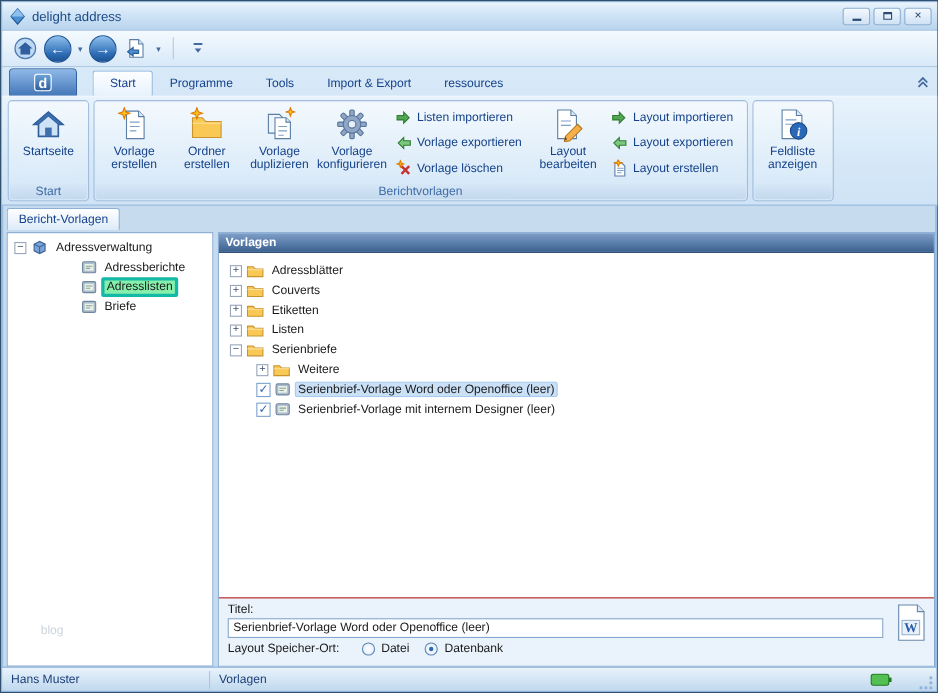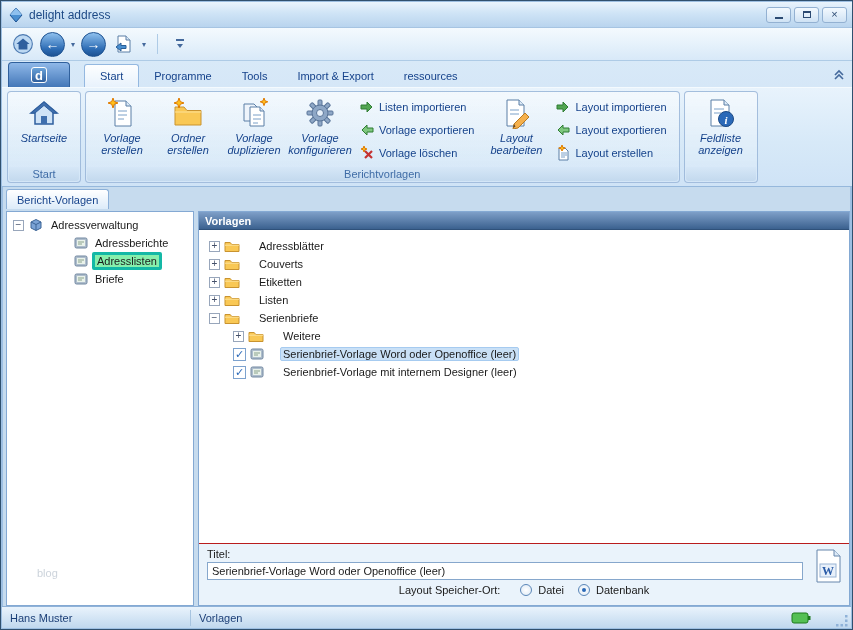--- a/index.html
+++ b/index.html
@@ -76,21 +76,21 @@
     position: absolute; left: 1px; right: 1px; bottom: 1px; height: 14px;
     text-align: center; color: #3f6ca6; font-size: 11px; line-height: 14px;
     background: linear-gradient(#d6e7f7, #c3d9ee); border-radius: 0 0 3px 3px;
   }
   .grow { display: flex; align-items: flex-start; }
   .bigbtn {
     width: 66px; display: flex; flex-direction: column; align-items: center;
     padding-top: 3px; gap: 3px; border-radius: 3px;
   }
   .ic32 { width: 32px; height: 32px; display: inline-flex; }
-  .blabel { text-align: center; line-height: 12px; color: #15428b; font-style: italic; }
+  .blabel { text-align: center; line-height: 12px; color: #15428b; }
   .smallcol { display: flex; flex-direction: column; gap: 3px; padding: 3px 4px 0 4px; }
   .smallbtn { display: flex; align-items: center; gap: 4px; height: 20px; padding: 0 5px 0 2px; border-radius: 3px; }
   .ic16 { width: 16px; height: 16px; display: inline-flex; flex: none; }
   .slabel { white-space: nowrap; color: #15428b; }
   
   .doctab {
     position: absolute; left: 5px; top: 188px; z-index: 2;
     padding: 4px 10px 3px 10px; font-size: 11px; color: #15428b;
     background: linear-gradient(#ffffff, #dcebf9);
     border: 1px solid #8cb0d8; border-bottom: none; border-radius: 3px 3px 0 0;
@@ -119,39 +119,39 @@
   }
   .panelheader {
     height: 18px; flex: none; color: #fff; font-weight: bold; padding-left: 6px; line-height: 18px;
     background: linear-gradient(#7e9fc8, #3b618f);
     border-bottom: 1px solid #2f517a;
   }
   .treearea { flex: 1; padding-top: 7px; overflow: hidden; }
   .vrow { display: flex; align-items: center; height: 18px; gap: 4px; padding-left: 10px; color: #1a1a1a; }
   .vrow.lvl1 { padding-left: 34px; }
   .vrow.tpl { padding-left: 34px; }
-  .vlabel { padding: 1px 3px; white-space: nowrap; border-radius: 2px; margin-left: 12px; }
+  .vlabel { padding: 1px 3px; white-space: nowrap; border-radius: 2px; }
   .vlabel.sel { background: #c9e0f6; border: 1px solid #a6cbf0; padding: 0 2px; }
   .checkbox {
     width: 13px; height: 13px; border: 1px solid #7da2ce; background: #fff; flex: none;
     display: inline-flex; align-items: center; justify-content: center;
   }
   .cb { font-size: 11px; line-height: 1; color: #2a69b8; font-weight: bold; }
   
   .formarea {
     flex: none; height: 62px; border-top: 1px solid #b91c1c;
     background: #eaf3fb; position: relative; padding: 4px 8px;
   }
   .flabel { color: #1a1a1a; margin-bottom: 2px; }
   .titleinput {
     width: 596px; height: 18px; border: 1px solid #86a7cc; background: #fff;
     font-family: "Liberation Sans", "DejaVu Sans", sans-serif; font-size: 11px;
     padding: 1px 4px; color: #1a1a1a;
   }
-  .radiorow { display: flex; align-items: center; gap: 6px; margin-top: 4px; color: #1a1a1a; justify-content: center; }
+  .radiorow { display: flex; align-items: center; gap: 6px; margin-top: 4px; color: #1a1a1a; }
   .radiorow .flabel { margin: 0 14px 0 0; }
   .radio {
     width: 12px; height: 12px; border: 1px solid #5b87b8; border-radius: 50%;
     background: radial-gradient(#ffffff, #dce8f4); position: relative; flex: none; display: inline-block;
   }
   .radio[data-checked="true"]::after { content: ""; position: absolute; inset: 3px; border-radius: 50%; background: #2a69b8; }
   .wordicon { position: absolute; right: 6px; top: 5px; display: inline-flex; }
   
   .statusbar {
     position: absolute; left: 1px; right: 1px; bottom: 1px; height: 22px;

